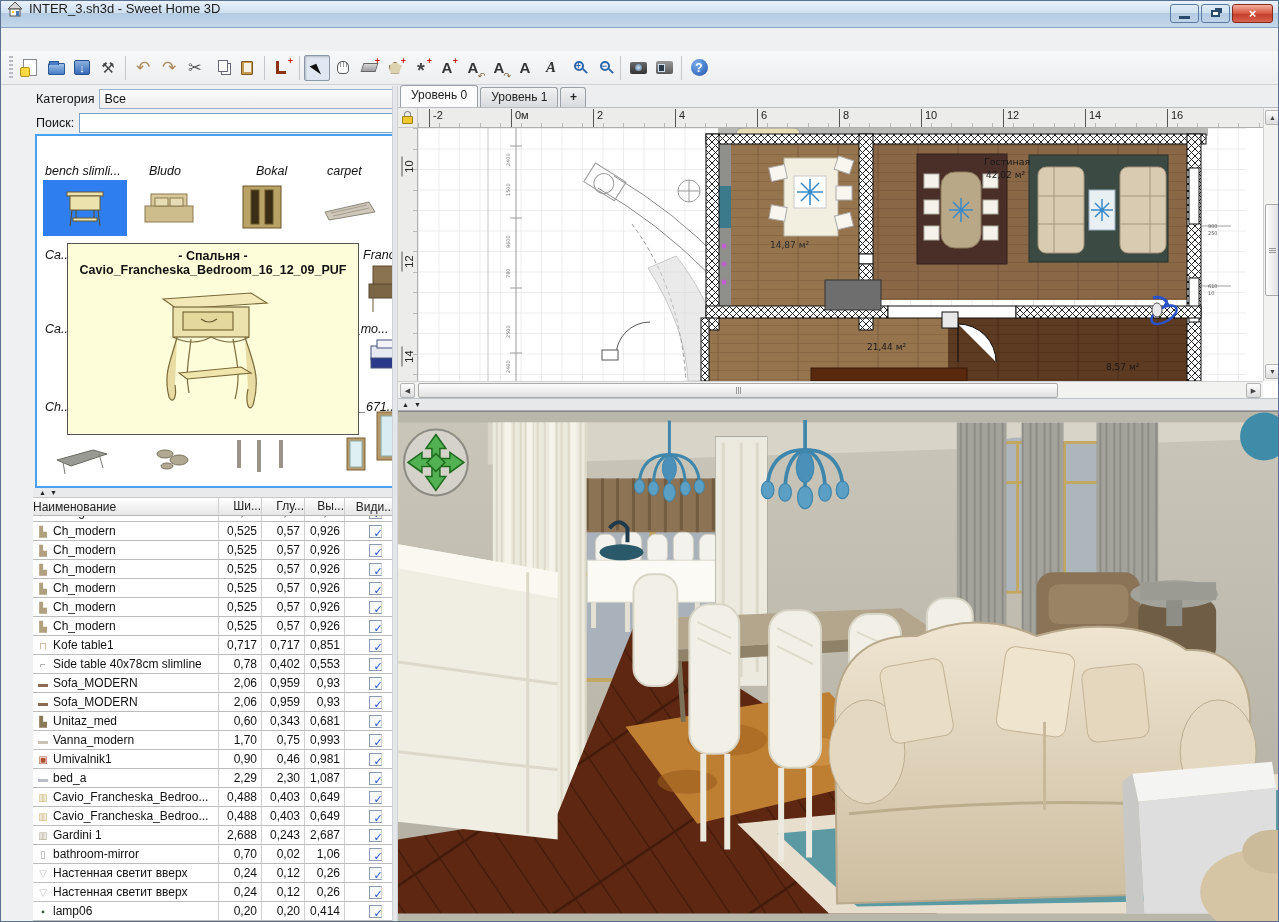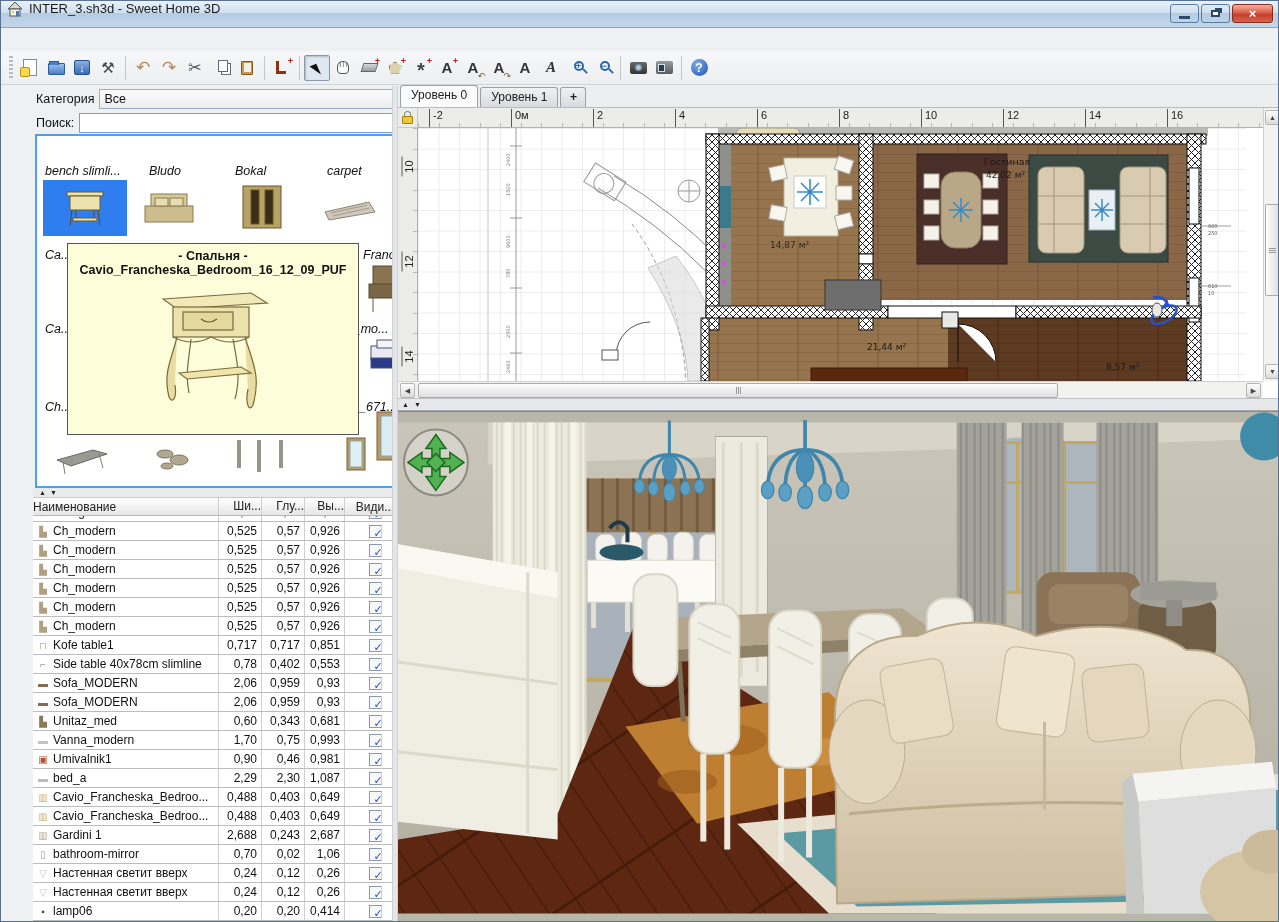--- a/index.html
+++ b/index.html
@@ -250,21 +250,21 @@
       </div>
       <div class="fieldrow" style="top:26px;height:22px;">
         <span>Поиск:</span>
         <input class="searchbox" value="" style="">
       </div>
 
       <div id="catalog">
 
         <span class="cat-label" style="left:8px;top:28px;">bench slimli...</span>
         <span class="cat-label" style="left:112px;top:28px;">Bludo</span>
-        <span class="cat-label" style="left:198px;top:28px;">Bokal</span>
+        <span class="cat-label" style="left:219px;top:28px;">Bokal</span>
         <span class="cat-label" style="left:290px;top:28px;">carpet</span>
 
         <div class="cat-sel" style="left:6px;top:44px;width:84px;height:56px;">
           <svg width="84" height="56">
               <g stroke="#6a5a30" stroke-width="1" fill="#ece2ae">
                 <rect x="24" y="12" width="36" height="4"></rect>
                 <rect x="27" y="16" width="30" height="14"></rect>
                 <path d="M29,30 L27,46 M55,30 L57,46 M33,30 L33,42 M51,30 L51,42" stroke="#5a4a20" fill="none"></path>
                 <rect x="30" y="38" width="24" height="3"></rect>
               </g>

